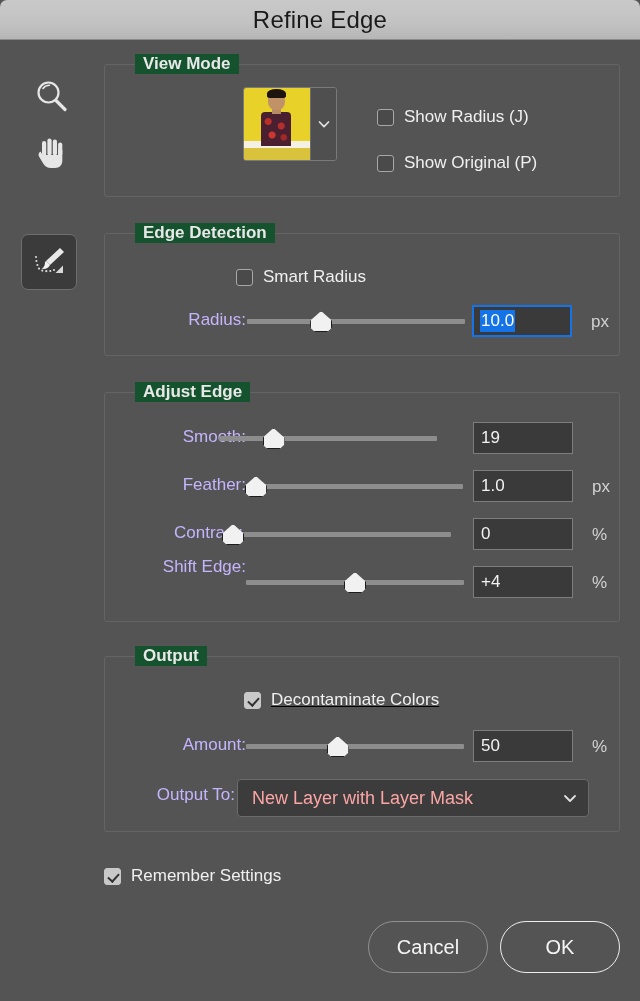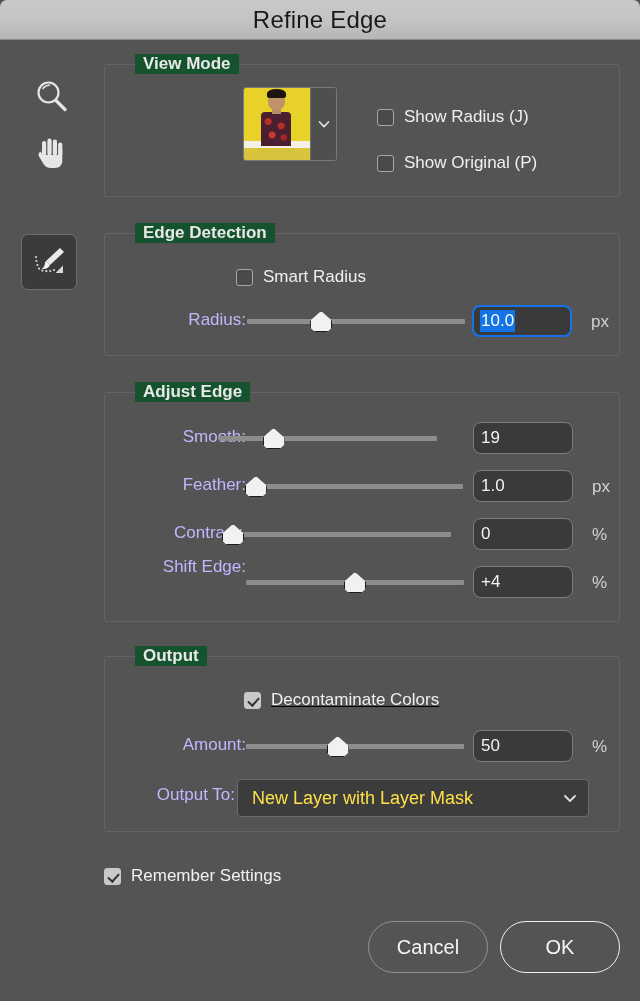--- a/index.html
+++ b/index.html
@@ -106,33 +106,33 @@
   .slider .knob {
     position: absolute; top: 1px; width: 22px; height: 21px;
     background: #f1f1f1;
     border: 1.6px solid #1c1c1c;
     clip-path: polygon(50% 0%, 100% 46%, 100% 78%, 78% 100%, 22% 100%, 0% 78%, 0% 46%);
     transform: translateX(-11px);
   }
   
   .field {
     width: 100px; height: 32px; background: #3a3a3a;
-    border: 1px solid #7d7d7d; border-radius: 8px;
+    border: 1px solid #7d7d7d; border-radius: 0;
     display: flex; align-items: center; padding: 0 7px;
     font-size: 17px; color: #f2f2f2;
   }
   .field.focused {
     border: 2px solid #1473e6; background: #3a3a3a; padding: 0 6px;
   }
   .field.focused .sel { background: #1473e6; color: #fff; padding: 1px 1px; }
   
   .select {
     height: 38px; background: #3c3c3c; border: 1px solid #6b6b6b;
     border-radius: 4px; display: flex; align-items: center;
-    padding: 0 10px 0 14px; font-size: 18px; color: #fde047;
+    padding: 0 10px 0 14px; font-size: 18px; color: #fca5a5;
     justify-content: space-between;
   }
   
   #remember { position: absolute; left: 104px; top: 866px; display: flex; align-items: center; }
   .btn {
     position: absolute; height: 52px; border-radius: 26px;
     background: transparent; display: flex; align-items: center; justify-content: center;
     font-size: 20px; color: #f5f5f5;
   }
   #btn-cancel { left: 368px; top: 921px; width: 120px; border: 1.5px solid #909090; }

